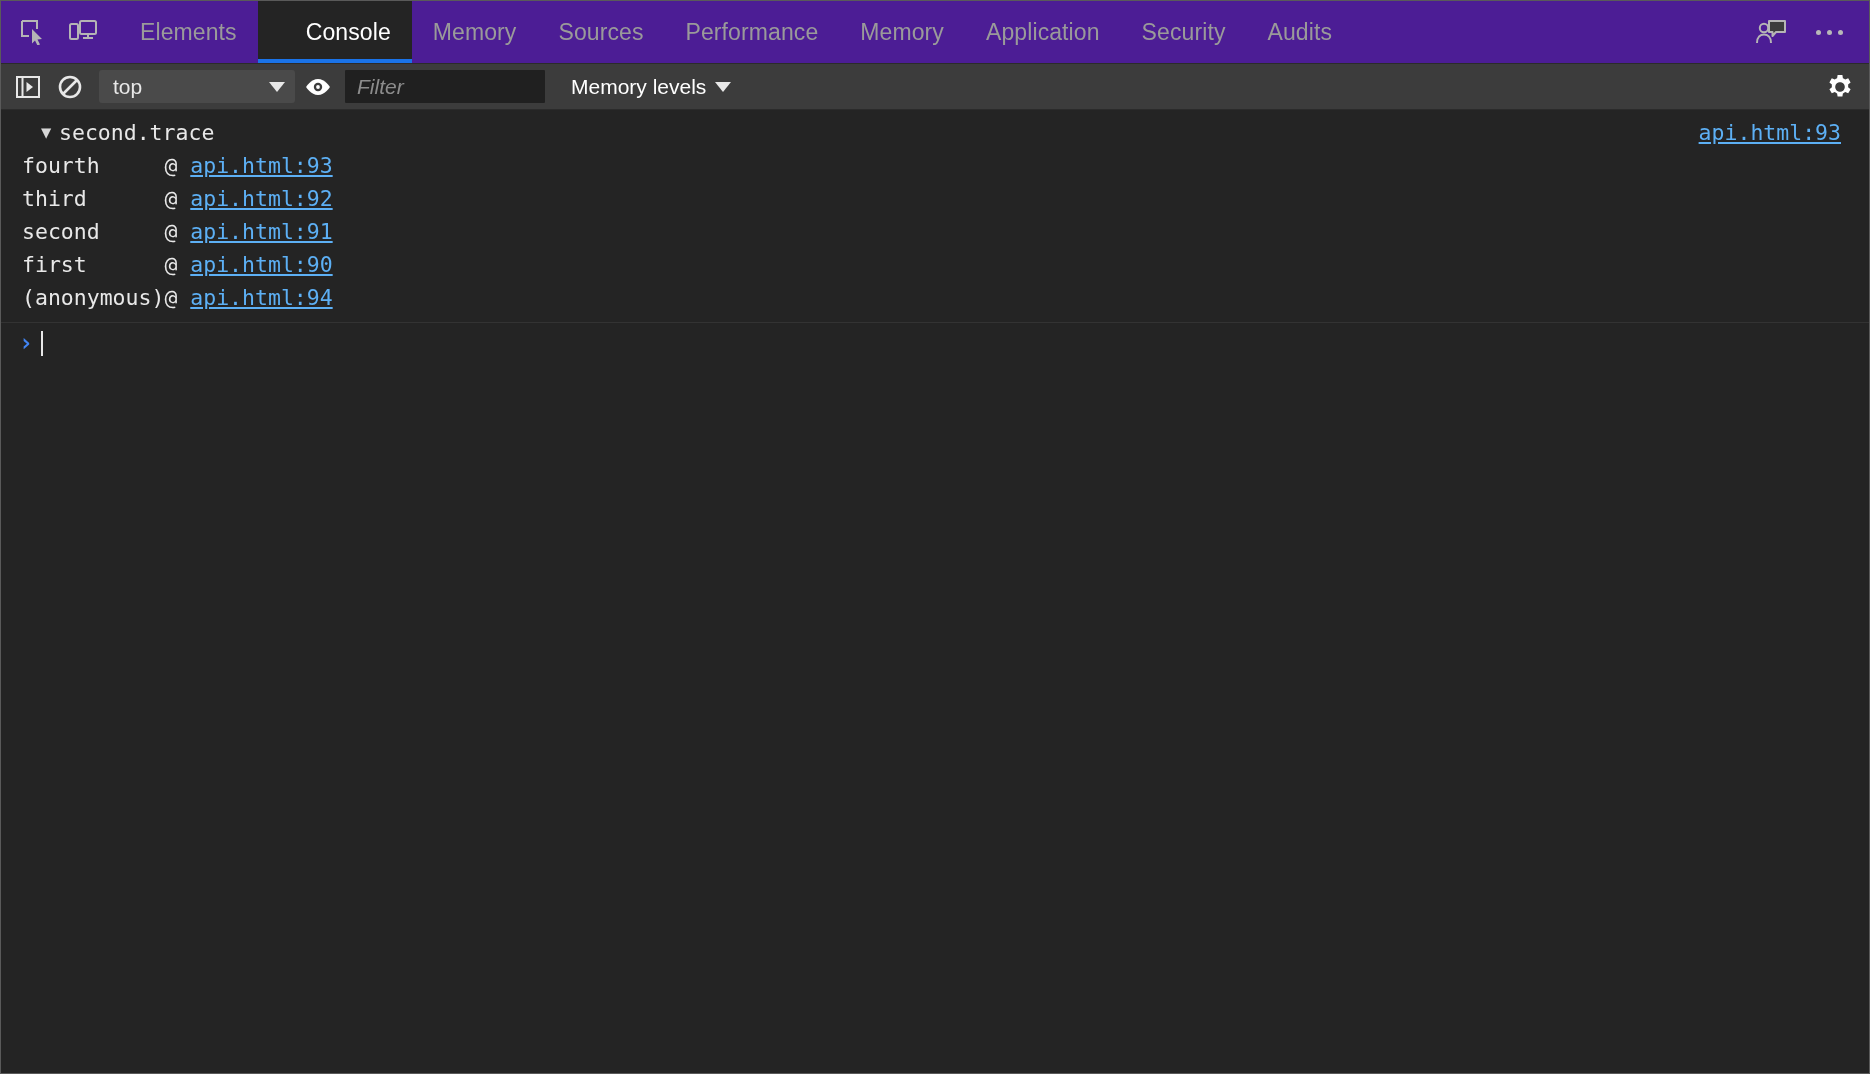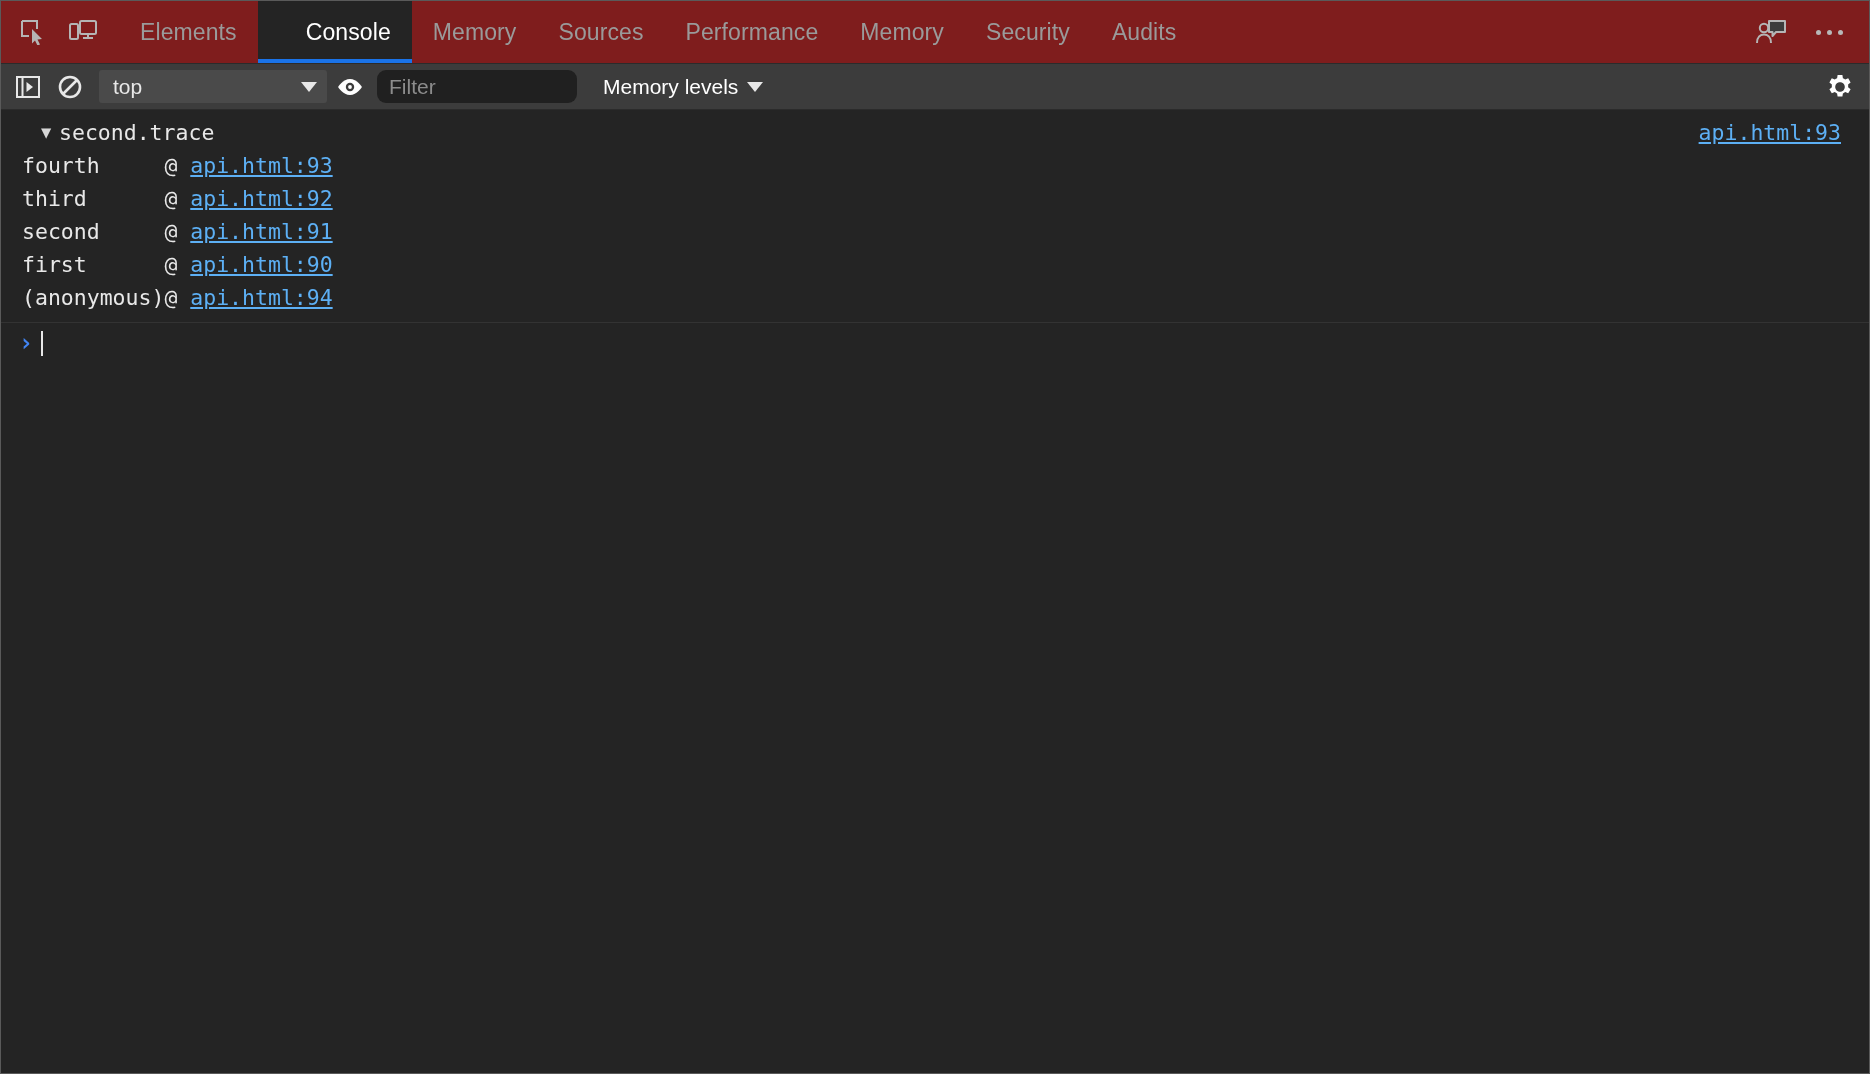--- a/index.html
+++ b/index.html
@@ -26,21 +26,21 @@
     display: flex;
     flex-direction: column;
     overflow: hidden;
   }
 
   
   .tabbar {
     position: relative;
     height: 62px;
     min-height: 62px;
-    background: #7f1d1d;
+    background: #4c1d95;
     display: flex;
     align-items: stretch;
     border-bottom: 1px solid #2b2b2b;
   }
   .tabbar-left-icons {
     display: flex;
     align-items: center;
     padding-left: 10px;
     gap: 6px;
   }
@@ -118,21 +118,21 @@
     width: 38px;
     height: 34px;
     display: flex;
     align-items: center;
     justify-content: center;
     border-radius: 3px;
     cursor: pointer;
   }
 
   .context-select {
-    width: 228px;
+    width: 196px;
     height: 33px;
     background: #4a4a4a;
     border-radius: 3px;
     display: flex;
     align-items: center;
     justify-content: space-between;
     padding: 0 10px 0 14px;
     margin-left: 6px;
     cursor: pointer;
     box-sizing: border-box;
@@ -146,28 +146,29 @@
     border-left: 8px solid transparent;
     border-right: 8px solid transparent;
     border-top: 10px solid #e8e8e8;
   }
 
   .filter-input {
     width: 200px;
     height: 33px;
     background: #202020;
     border: none;
-    border-radius: 9px;
+    border-radius: 1px;
     margin-left: 4px;
     padding: 0 12px;
     box-sizing: border-box;
     color: #e8e8e8;
     font-size: 21px;
     font-family: "Liberation Sans", sans-serif;
     outline: none;
+    font-style: italic;
   }
   .filter-input::placeholder { color: #8c8c8c; }
 
   .levels-select {
     display: flex;
     align-items: center;
     gap: 9px;
     margin-left: 14px;
     padding: 0 8px;
     height: 33px;
@@ -318,20 +319,23 @@
       <div class="tab">
           <span>Sources</span>
         </div>
       <div class="tab">
           <span>Performance</span>
         </div>
       <div class="tab">
           <span>Memory</span>
         </div>
       <div class="tab">
+          <span>Application</span>
+        </div>
+      <div class="tab">
           <span>Security</span>
         </div>
       <div class="tab">
           <span>Audits</span>
         </div>
     </div>
 
     <div class="tabbar-right">
       <div class="icon-btn">
         <svg width="32" height="26" viewBox="0 0 32 26">

